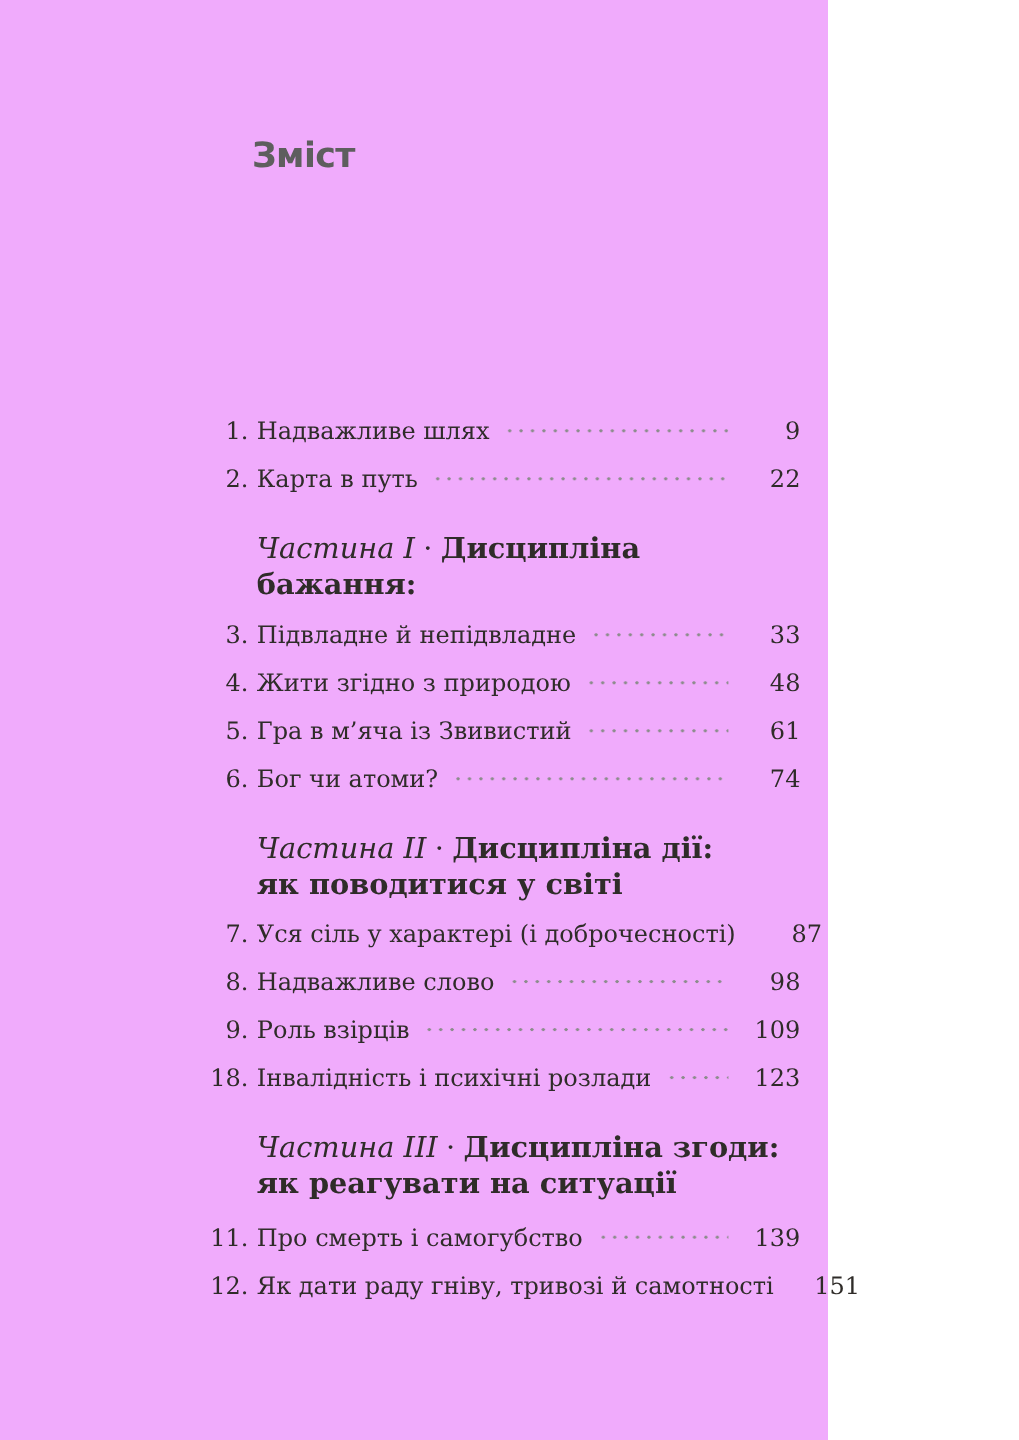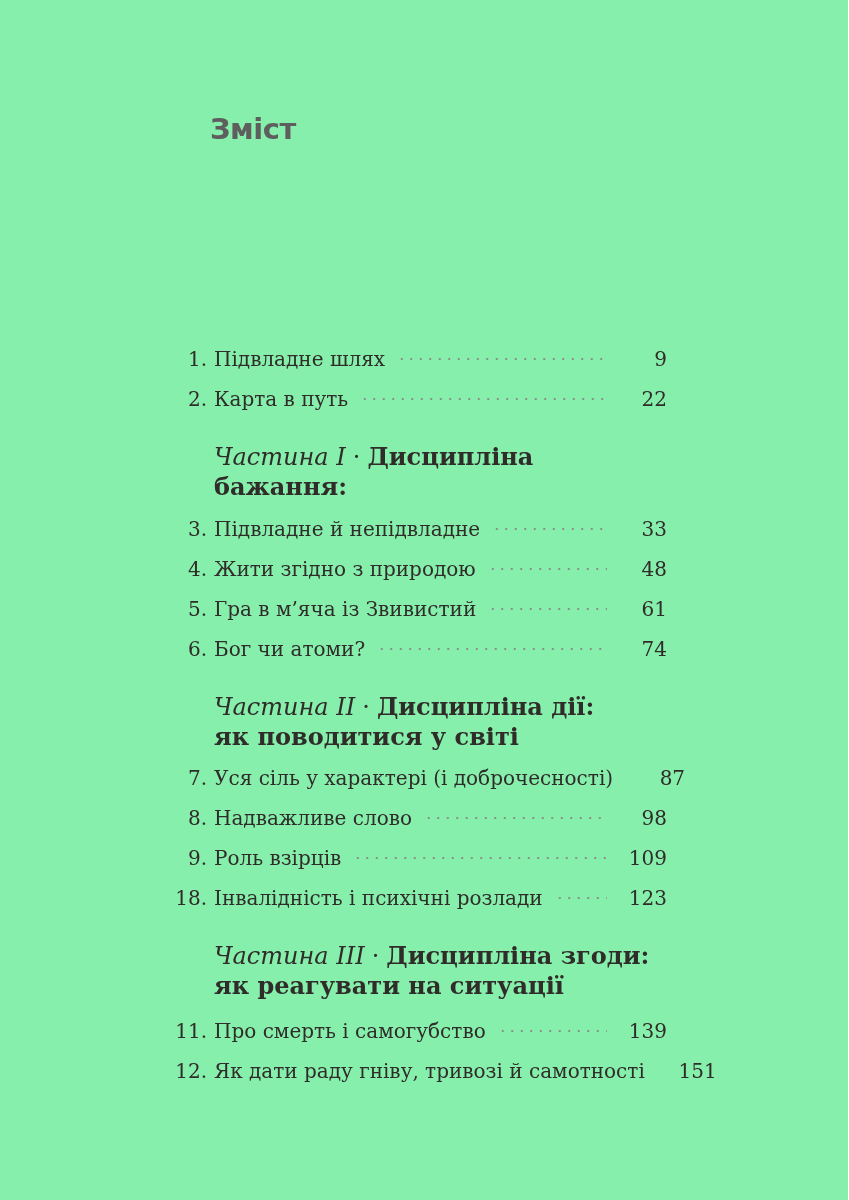--- a/index.html
+++ b/index.html
@@ -7,23 +7,23 @@
     padding: 0;
   }
   body {
     width: 849px;
     height: 1200px;
     background: #ffffff;
     overflow: hidden;
   }
   .page {
     position: relative;
-    width: 848px;
+    width: 690px;
     height: 1200px;
-    background: #86efac;
+    background: #f0abfc;
     font-family: "DejaVu Serif", "Liberation Serif", serif;
     color: #2f2c29;
   }
   .content {
     position: absolute;
     left: 170px;
     top: 0;
     width: 497px;
   }
   .title {
@@ -92,21 +92,21 @@
 </head>
 <body>
 
 <div class="page">
   <div class="content">
 
     <h1 class="title">Зміст</h1>
 
     <div class="entry first">
       <span class="num">1.</span>
-      <span class="entry-title">Підвладне шлях</span>
+      <span class="entry-title">Надважливе шлях</span>
       <span class="leader"></span>
       <span class="pagenum">9</span>
     </div>
     <div class="entry">
       <span class="num">2.</span>
       <span class="entry-title">Карта в путь</span>
       <span class="leader"></span>
       <span class="pagenum">22</span>
     </div>
 

